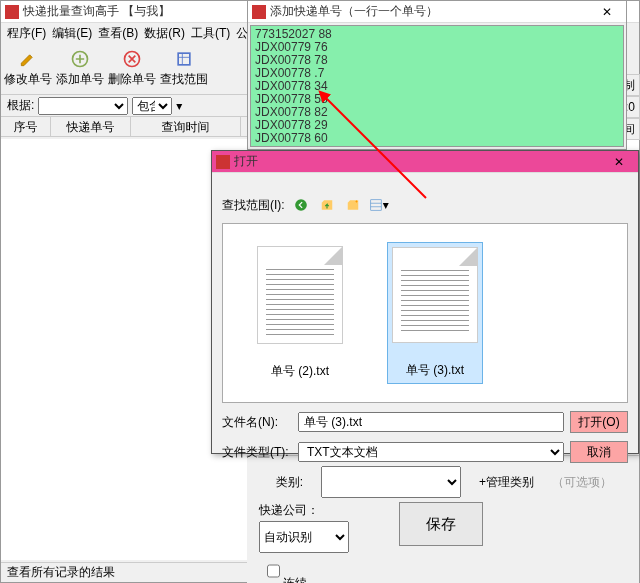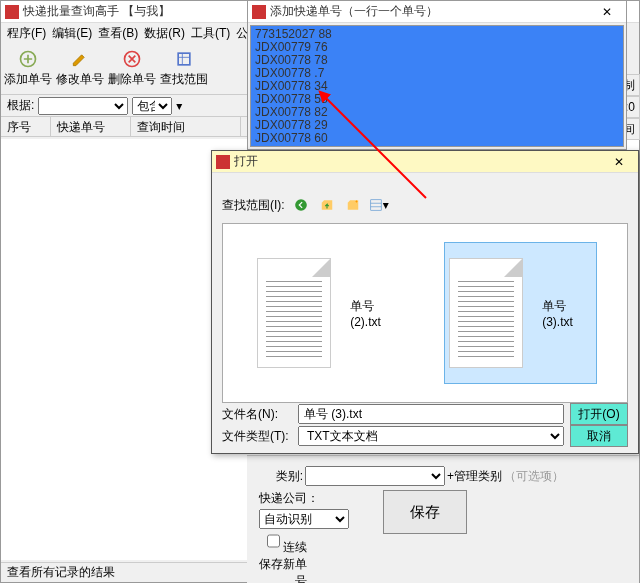--- a/index.html
+++ b/index.html
@@ -12,44 +12,44 @@
 .menubar{height:20px;display:flex;gap:6px;padding:2px 6px;background:#f0f0f0}
 .menubar span{cursor:pointer}
 .toolbar{height:52px;display:flex;gap:2px;padding:2px;background:#f0f0f0;border-bottom:1px solid #ccc}
 .tbtn{width:50px;display:flex;flex-direction:column;align-items:center;justify-content:center;gap:2px;border:1px solid transparent;cursor:pointer}
 .tbtn svg{width:20px;height:20px}
 .rootrow{height:22px;display:flex;align-items:center;gap:4px;padding:2px 6px;background:#f0f0f0;border-bottom:1px solid #ccc}
 .rootrow select,.rootrow input{height:18px;font-size:12px}
 .rootrow select.a{width:90px}
 .rootrow select.b{width:40px}
 .gridhdr{height:20px;display:flex;border-bottom:1px solid #ccc;background:#f0f0f0}
-.gridhdr div{border-right:1px solid #ccc;padding:2px 6px;}
+.gridhdr div{border-right:1px solid #ccc;padding:2px 6px;text-align:center}
 .gridbody{background:#fff;position:absolute;left:0;right:0;top:138px;bottom:22px;overflow:auto}
 .status{position:absolute;bottom:0;left:0;right:0;height:20px;background:#f0f0f0;border-top:1px solid #ccc;display:flex;align-items:center;padding:0 6px;justify-content:space-between}
-.tnlist{background:#3b82f6;border:1px solid #999;padding:2px 4px;font-family:monospace;font-size:11px;line-height:13px;color:#333}
+.tnlist{background:#86efac;border:1px solid #999;padding:2px 4px;font-family:monospace;font-size:11px;line-height:13px;color:#333}
 .dlg{position:absolute;background:#f0f0f0;border:1px solid #555;box-shadow:2px 2px 6px rgba(0,0,0,.3)}
-.dlg .titlebar{background:#fef9c3}
+.dlg .titlebar{background:#ec4899}
 .openbody{padding:22px 10px}
 .lookrow{display:flex;align-items:center;gap:6px;margin-bottom:8px}
 .lookrow select{flex:1;height:20px}
 .iconbtn{width:20px;height:20px;display:inline-flex;align-items:center;justify-content:center;cursor:pointer}
 .files{background:#fff;border:1px solid #aaa;height:180px;display:flex;gap:40px;padding:18px 30px}
-.fitem{display:flex;flex-direction:row;align-items:center;gap:19px;cursor:pointer;padding:4px}
+.fitem{display:flex;flex-direction:column;align-items:center;gap:19px;cursor:pointer;padding:4px}
 .fitem.sel{background:#cde8ff;border:1px solid #6bb3e8}
 .ficon{width:86px;height:110px;background:#fff;border:1px solid #ccc;position:relative}
 .ficon::before{content:"";position:absolute;top:0;right:0;width:18px;height:18px;background:linear-gradient(135deg,#fff 48%,#ccc 52%)}
 .flines{position:absolute;top:22px;left:8px;right:8px;bottom:8px;background:repeating-linear-gradient(#999 0 1px,transparent 1px 5px)}
-.formrow{display:flex;align-items:center;gap:6px;margin-top:0}
+.formrow{display:flex;align-items:center;gap:6px;margin-top:8px}
 .formrow label{width:70px}
 .formrow input,.formrow select{flex:1;height:20px;padding:0 4px}
-.dbtn{width:58px;height:22px;background:#5eead4;border:1px solid #888;cursor:pointer}
+.dbtn{width:58px;height:22px;background:#fca5a5;border:1px solid #888;cursor:pointer}
 .addpanel{position:absolute;background:#f0f0f0;border-top:1px solid #ccc;padding:6px 8px}
-.aprow{display:flex;align-items:center;gap:2px;margin:4px 0}
+.aprow{display:flex;align-items:center;gap:18px;margin:4px 0}
 .aprow label{width:48px;text-align:right}
-.aprow select,.aprow input{height:20px}
+.aprow select,.aprow input{height:32px}
 .btn2{height:24px;padding:0 8px;background:#e8e8e8;border:1px solid #888;cursor:pointer;min-width:90px}
 .savebtn{width:84px;height:44px;border:1px solid #888;background:#e8e8e8;font-size:15px;cursor:pointer}
 .arrow{position:absolute;pointer-events:none}
 .gray{color:#999}
 .rlbldr{position:absolute;right:0;top:116px;height:22px;display:flex;align-items:center;gap:4px;background:#f0f0f0;padding:0 4px;border:1px solid #ccc}
 </style>
 </head>
 <body>
 
 <div class="win" style="left:0;top:0;width:640px;height:583px">
@@ -61,30 +61,30 @@
   <span>程序(F)</span>
   <span>编辑(E)</span>
   <span>查看(B)</span>
   <span>数据(R)</span>
   <span>工具(T)</span>
   <span>公告(A)</span>
  </div>
  <div class="toolbar">
   <div class="tbtn">
         <svg viewBox="0 0 24 24">
+          <path d="M4 17l10-10 3 3-10 10H4v-3z" fill="#d90" stroke="#a70"></path>
+        </svg>
+        <span>修改单号</span>
+      </div>
+  <div class="tbtn">
+        <svg viewBox="0 0 24 24">
           <circle cx="12" cy="12" r="9" fill="none" stroke="#8a5" stroke-width="2"></circle>
           <path d="M12 7v10M7 12h10" stroke="#8a5" stroke-width="2"></path>
         </svg>
         <span>添加单号</span>
-      </div>
-  <div class="tbtn">
-        <svg viewBox="0 0 24 24">
-          <path d="M4 17l10-10 3 3-10 10H4v-3z" fill="#d90" stroke="#a70"></path>
-        </svg>
-        <span>修改单号</span>
       </div>
   <div class="tbtn">
         <svg viewBox="0 0 24 24">
           <circle cx="12" cy="12" r="9" fill="none" stroke="#d44" stroke-width="2"></circle>
           <path d="M8 8l8 8M16 8l-8 8" stroke="#d44" stroke-width="2"></path>
         </svg>
         <span>删除单号</span>
       </div>
   <div class="tbtn">
         <svg viewBox="0 0 24 24">

